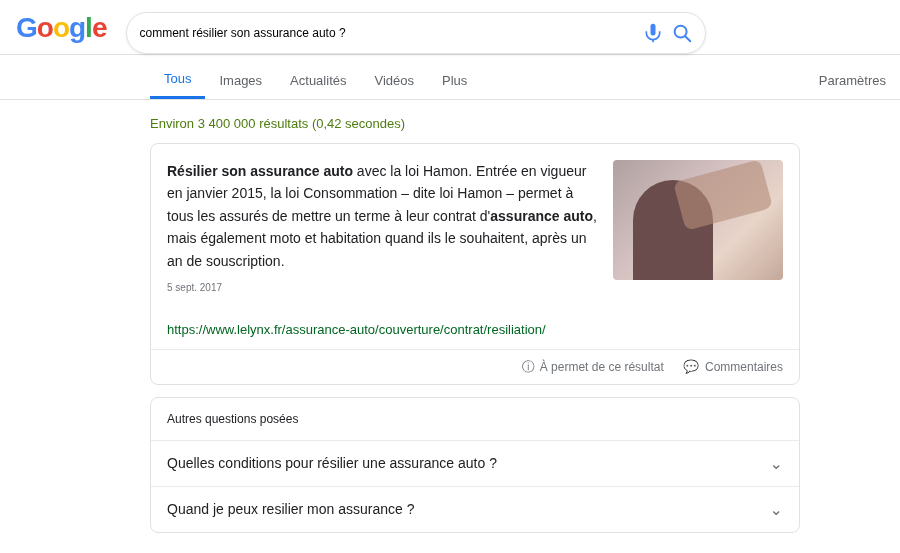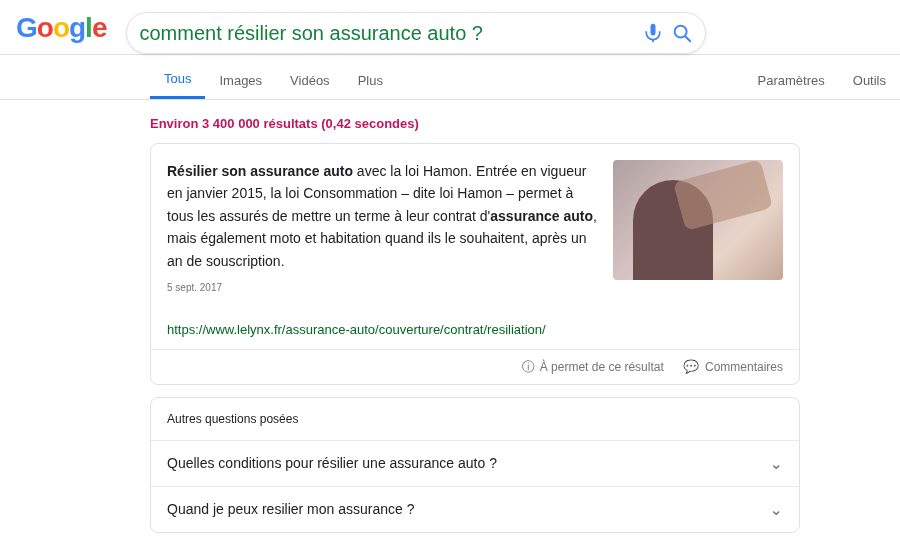--- a/index.html
+++ b/index.html
@@ -40,22 +40,22 @@
       border-radius: 24px;
       padding: 6px 12px;
       box-shadow: 0 1px 3px rgba(0,0,0,0.1);
       max-width: 580px;
       height: 42px;
     }
     .search-input {
       flex: 1;
       border: none;
       outline: none;
-      font-size: 20px;
-      color: #15803d;
+      font-size: 12px;
+      color: #000000;
       background: transparent;
     }
     .search-icons {
       display: flex;
       align-items: center;
       gap: 8px;
     }
     .mic-icon {
       width: 20px;
       height: 20px;
@@ -94,23 +94,22 @@
     }
 
     
     .results-area {
       padding: 8px 0 0 150px;
       max-width: 900px;
     }
 
     .result-count {
       font-size: 13px;
-      color: #be185d;
+      color: #4d7c0f;
       padding: 8px 4px 12px 0;
-      font-weight: bold;
     }
 
     
     .featured-card {
       border: 1px solid #dfe1e5;
       border-radius: 8px;
       max-width: 650px;
       overflow: hidden;
       margin-bottom: 8px;
     }
@@ -257,25 +256,25 @@
         <circle cx="10.5" cy="10.5" r="6.5" stroke="#4285F4" stroke-width="2.2"></circle>
         <line x1="15.5" y1="15.5" x2="21" y2="21" stroke="#4285F4" stroke-width="2.2" stroke-linecap="round"></line>
       </svg>
     </div>
   </div>
 </div>
 
 <div class="nav-tabs">
   <a class="nav-tab active">Tous</a>
   <a class="nav-tab">Images</a>
+  <a class="nav-tab">Actualités</a>
   <a class="nav-tab">Vidéos</a>
   <a class="nav-tab">Plus</a>
   <div class="nav-right">
     <a class="nav-tab">Paramètres</a>
-    <a class="nav-tab">Outils</a>
   </div>
 </div>
 
 <div class="divider"></div>
 
 <div class="results-area">
   <div class="result-count">Environ 3 400 000 résultats (0,42 secondes)</div>
 
   <div class="featured-card">
     <div class="featured-card-inner">

